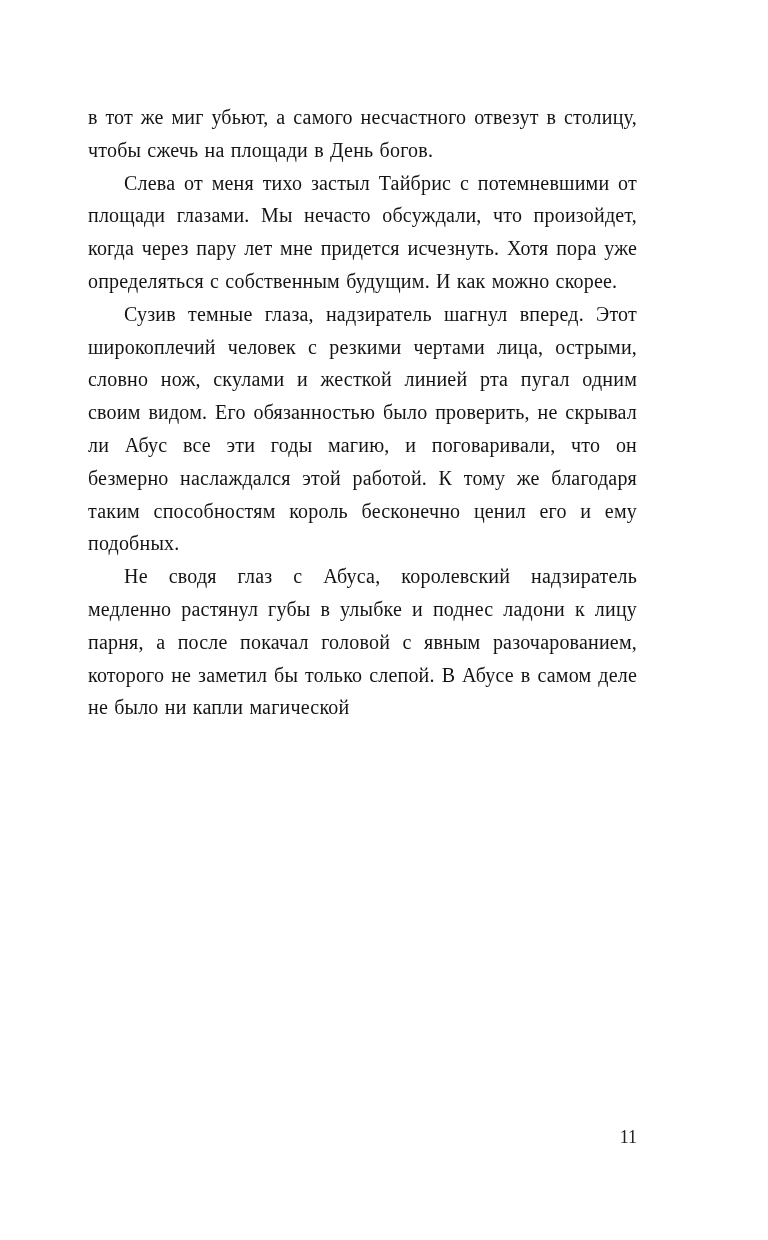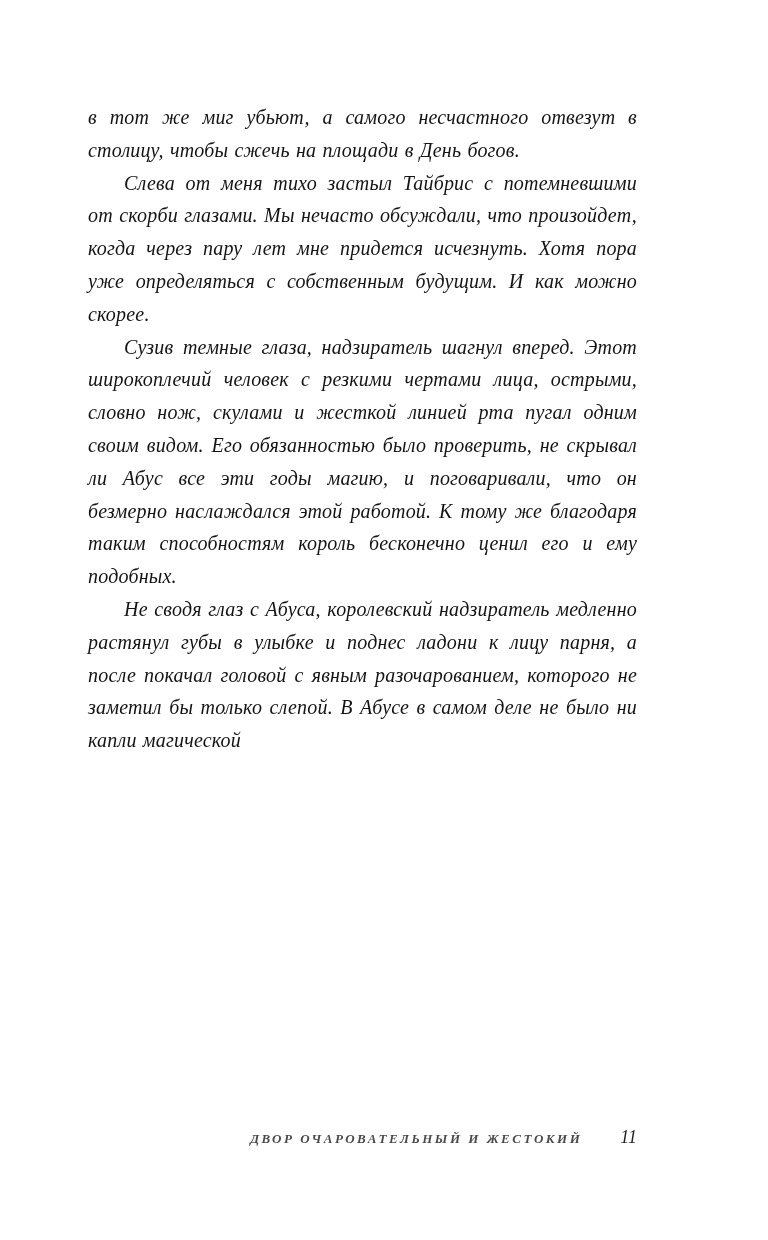--- a/index.html
+++ b/index.html
@@ -8,21 +8,20 @@
     background: #ffffff;
   }
   .page {
     position: relative;
     width: 768px;
     height: 1240px;
     background: #ffffff;
     font-family: "Liberation Serif", "DejaVu Serif", serif;
     color: #141414;
     overflow: hidden;
-    font-style: italic;
   }
   .text-block {
     position: absolute;
     left: 88px;
     top: 101px;
     width: 549px;
   }
   .text-block p {
     margin: 0;
     padding: 0;
@@ -61,23 +60,22 @@
     text-align: right;
   }
 </style>
 </head>
 <body>
 
 <div class="page">
 
   <div class="text-block">
     <p class="no-indent">в тот же миг убьют, а самого несчастного отвезут в столицу, чтобы сжечь на площади в День богов.</p>
-    <p>Слева от меня тихо застыл Тайбрис с потемневшими от скорби глазами. Мы нечасто обсуждали, что произойдет, когда через пару лет мне придется исчезнуть. Хотя пора уже определяться с собственным будущим. И как можно скорее.</p>
+    <p>Слева от меня тихо застыл Тайбрис с потемневшими от площади глазами. Мы нечасто обсуждали, что произойдет, когда через пару лет мне придется исчезнуть. Хотя пора уже определяться с собственным будущим. И как можно скорее.</p>
     <p>Сузив темные глаза, надзиратель шагнул вперед. Этот широкоплечий человек с резкими чертами лица, острыми, словно нож, скулами и жесткой линией рта пугал одним своим видом. Его обязанностью было проверить, не скрывал ли Абус все эти годы магию, и поговаривали, что он безмерно наслаждался этой работой. К тому же благодаря таким способностям король бесконечно ценил его и ему подобных.</p>
     <p>Не сводя глаз с Абуса, королевский надзиратель медленно растянул губы в улыбке и поднес ладони к лицу парня, а после покачал головой с явным разочарованием, которого не заметил бы только слепой. В Абусе в самом деле не было ни капли магической</p>
   </div>
 
   <div class="footer">
-    <span class="running-title">ДВОР ОЧАРОВАТЕЛЬНЫЙ И ЖЕСТОКИЙ</span>
     <span class="page-number">11</span>
   </div>
 
 </div>
 
 </body></html>

